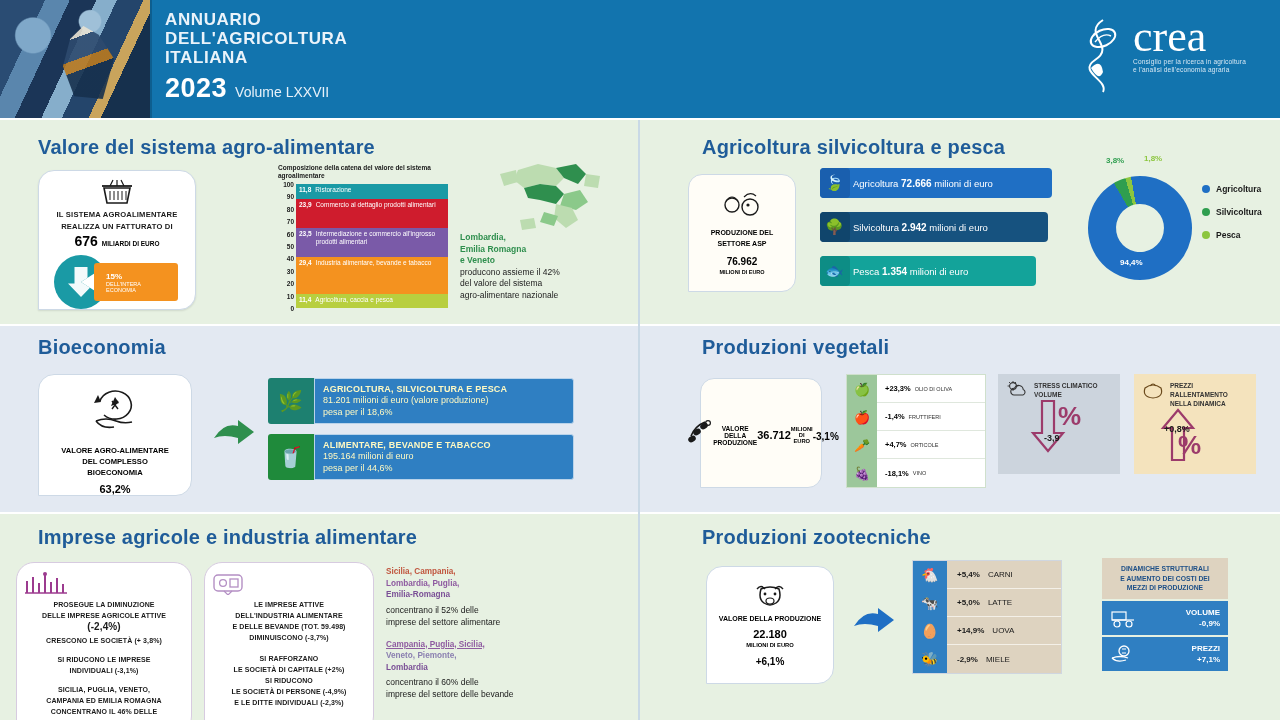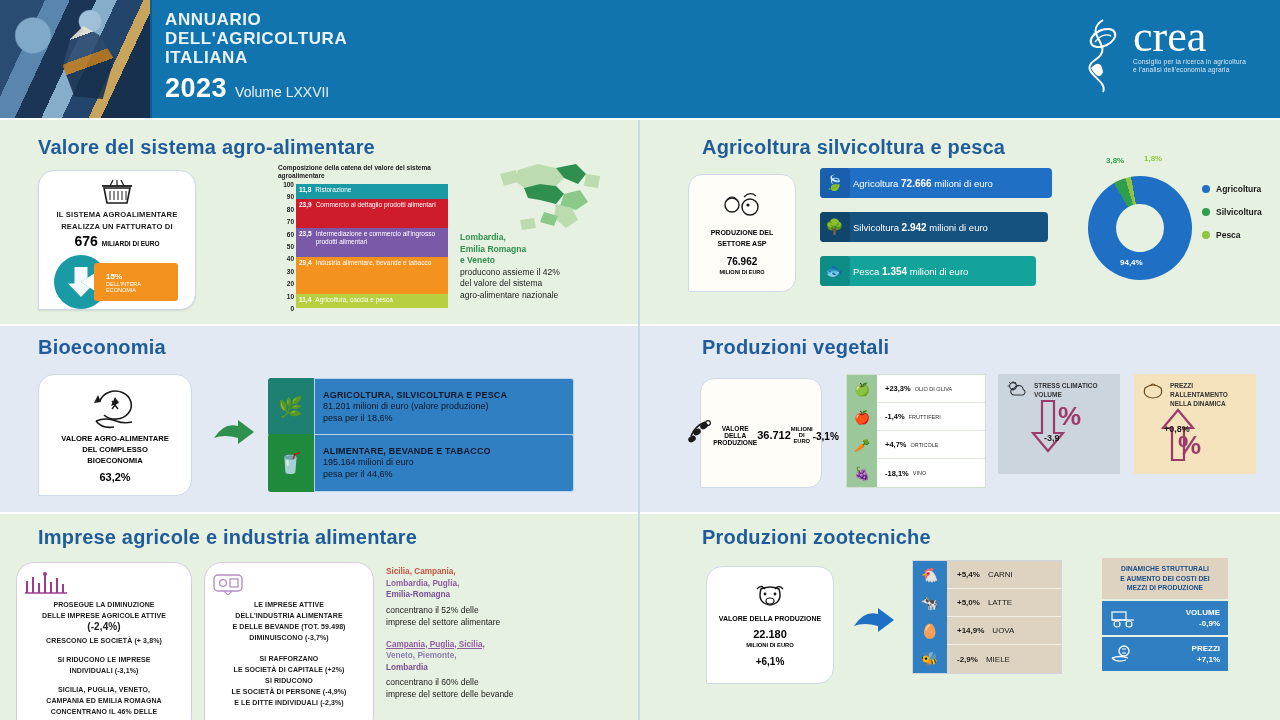--- a/index.html
+++ b/index.html
@@ -94,25 +94,25 @@
   .donut:after { content:""; position:absolute; left:28px; top:28px; width:48px; height:48px; background:#e7f1e2; border-radius:50%; }
   .legend { position:absolute; left:132px; top:30px; }
   .legend div { display:flex; align-items:center; gap:6px; margin-bottom:13px; font-size:8.5px; font-weight:bold; color:#1a1a1a; }
   .dot { width:8px; height:8px; border-radius:50%; }
   .dl { position:absolute; font-size:8px; font-weight:bold; }
 
   
   #panel-bio { left:0; top:326px; width:638px; height:186px; }
   #panel-bio .card1 { position:absolute; left:38px; top:48px; width:154px; height:122px;
     background:#ffffff; border:1px solid #cdd9e6; border-radius:16px 16px 16px 0;
-    display:flex; flex-direction:column; align-items:center; justify-content:flex-end; padding-bottom:12px; text-align:center;}
+    display:flex; flex-direction:column; align-items:center; justify-content:flex-end; text-align:center;}
   .arrow-g { position:absolute; left:212px; top:94px; width:46px; height:28px; }
   .bio-row { position:absolute; display:flex; align-items:stretch; }
   .bio-ico { width:46px; display:flex; align-items:center; justify-content:center; font-size:20px; color:#fff; border-radius:3px 0 0 3px;}
-  .bio-txt { background:#2f7fc2; color:#0f172a; padding:11px 8px; border-radius:0 3px 3px 0; border:1px solid #b9d3ea;}
+  .bio-txt { background:#2f7fc2; color:#fef9c3; padding:5px 8px; border-radius:0 3px 3px 0; border:1px solid #b9d3ea;}
   .bio-txt .h { font-size:9px; font-weight:bold; letter-spacing:.2px; }
   .bio-txt .l { font-size:9px; line-height:12px; }
 
   
   #panel-veg { left:640px; top:326px; width:640px; height:186px; }
   #panel-veg .card1 { position:absolute; left:60px; top:52px; width:122px; height:110px;
     background:#fffdf7; border:1px solid #cdd9e6; border-radius:14px 14px 14px 0;
     display:flex; align-items:center; justify-content:center; text-align:center;}
   .veglist { position:absolute; left:206px; top:48px; width:140px; background:#fff; border:1px solid #cfe0cc; display:flex; }
   .veglist .icos { width:30px; background:#9cc79b; }

